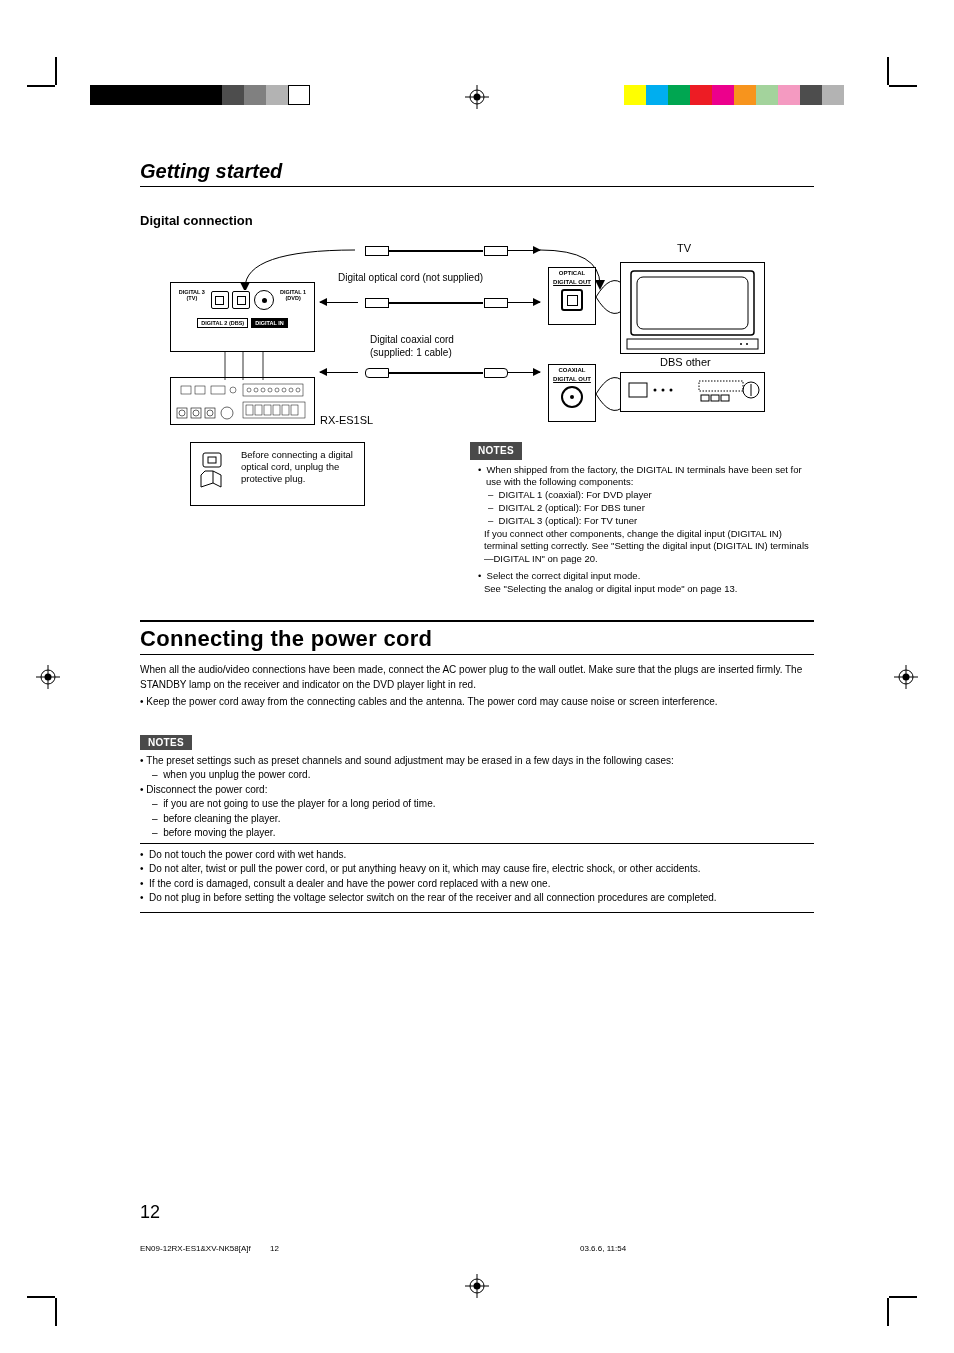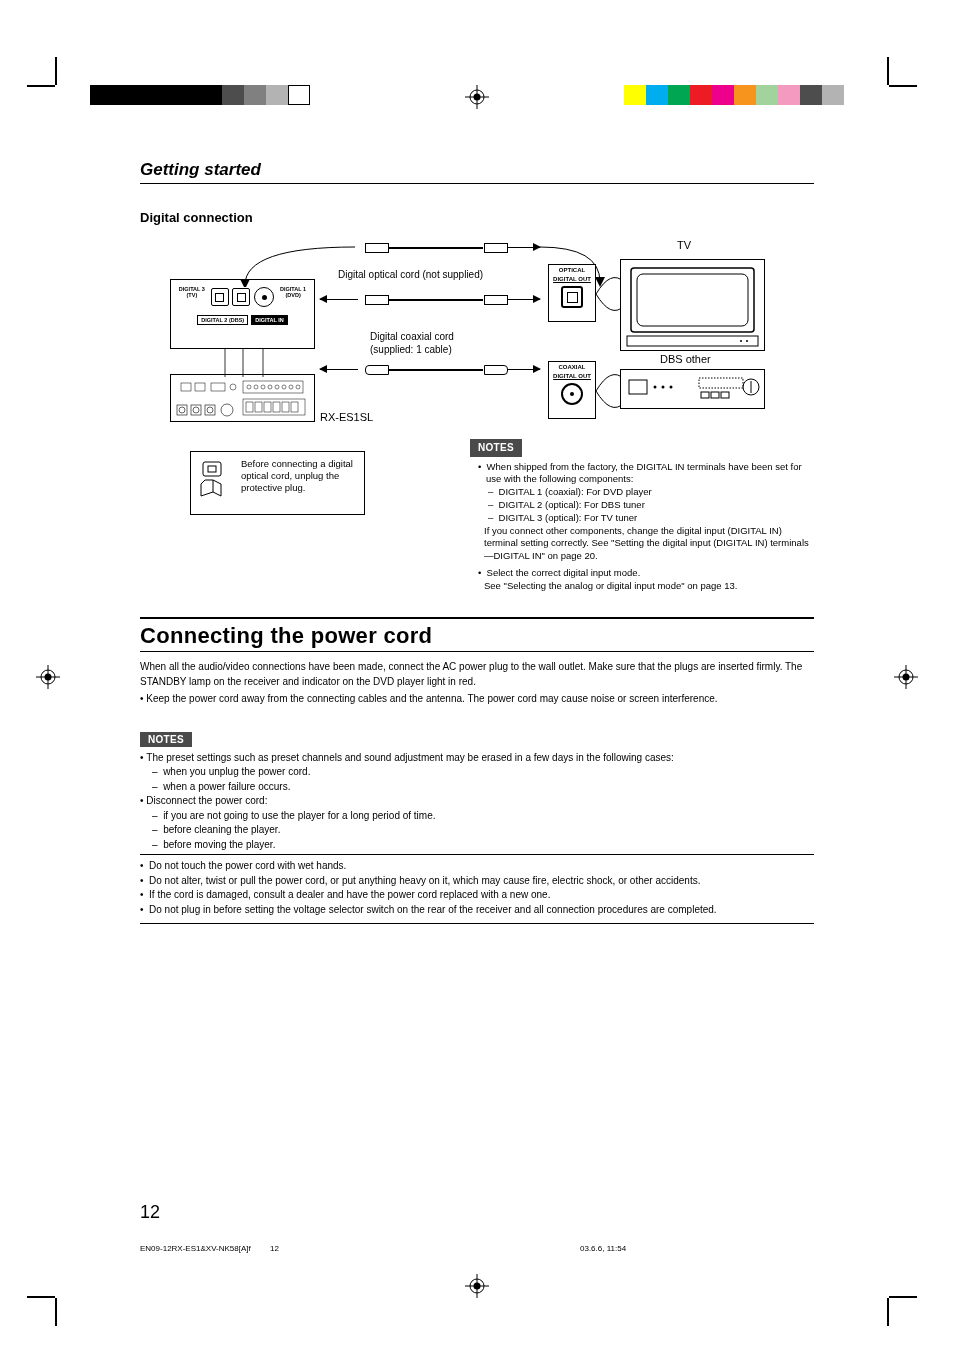--- a/index.html
+++ b/index.html
@@ -34,21 +34,21 @@
   .reg-mark.left { top:50%; left:36px; margin-top:-12px; }
   .reg-mark.right { top:50%; right:36px; margin-top:-12px; }
   .reg-mark svg { width:24px; height:24px; }
 
   .content {
     margin: 110px 80px 0 80px;
   }
   .section-title {
     font-style: italic;
     font-weight: bold;
-    font-size: 17px;
+    font-size: 20px;
     border-bottom: 1px solid #000;
     padding-bottom: 3px;
     margin-bottom: 26px;
   }
   .subsection {
     font-weight: bold;
     font-size: 13px;
     margin-bottom: 14px;
   }
 
@@ -58,21 +58,21 @@
     margin-left: 30px;
   }
   .box {
     position: absolute;
     border: 1px solid #000;
     background: #fff;
     box-sizing: border-box;
   }
   .inputs-box { top:40px; left:0; width:145px; height:70px; padding:6px 4px; }
   .receiver-box { top:135px; left:0; width:145px; height:48px; }
-  .note-box { top:212px; left:20px; width:175px; height:64px; padding:6px 6px 6px 50px; font-size:9.5px; line-height:1.25; }
+  .note-box { top:200px; left:20px; width:175px; height:64px; padding:6px 6px 6px 50px; font-size:9.5px; line-height:1.25; }
   .tv-box { top:20px; left:450px; width:145px; height:92px; }
   .dbs-box { top:130px; left:450px; width:145px; height:40px; }
   .opt-out-box { top:25px; left:378px; width:48px; height:58px; text-align:center; }
   .coax-out-box { top:122px; left:378px; width:48px; height:58px; text-align:center; }
   .tiny-label { font-size:6px; font-weight:bold; line-height:1.1; display:block; padding-top:2px; }
   .port-circle { width:18px; height:18px; border:2px solid #000; border-radius:3px; margin:4px auto 0; display:flex; align-items:center; justify-content:center; }
   .port-inner-square { width:9px; height:9px; border:1px solid #000; }
 
   .cable-label { position:absolute; font-size:10px; }
   .device-label { position:absolute; font-size:11px; }
@@ -388,21 +388,20 @@
     <div class="body-text">
       <div>When all the audio/video connections have been made, connect the AC power plug to the wall outlet. Make sure that the plugs are inserted firmly. The STANDBY lamp on the receiver and indicator on the DVD player light in red.</div>
       <div class="bullet" style="margin-top:3px;">•&nbsp;<span>Keep the power cord away from the connecting cables and the antenna. The power cord may cause noise or screen interference.</span></div>
     </div>
 
     <div class="notes2">
       <span class="notes-badge">NOTES</span>
       <div class="body-text" style="margin-top:4px;">
         <div class="bullet">•&nbsp;<span>The preset settings such as preset channels and sound adjustment may be erased in a few days in the following cases:</span></div>
         <div class="sub">–&nbsp;&nbsp;<span>when you unplug the power cord.</span></div>
-        <div class="sub">–&nbsp;&nbsp;<span>when a power failure occurs.</span></div>
         <div class="bullet">•&nbsp;<span>Disconnect the power cord:</span></div>
         <div class="sub">–&nbsp;&nbsp;<span>if you are not going to use the player for a long period of time.</span></div>
         <div class="sub">–&nbsp;&nbsp;<span>before cleaning the player.</span></div>
         <div class="sub">–&nbsp;&nbsp;<span>before moving the player.</span></div>
       </div>
     </div>
 
     <div class="hr"></div>
     <div class="body-text" style="margin-top:4px;">
       <div class="bullet">•&nbsp;&nbsp;<span>Do not touch the power cord with wet hands.</span></div>

